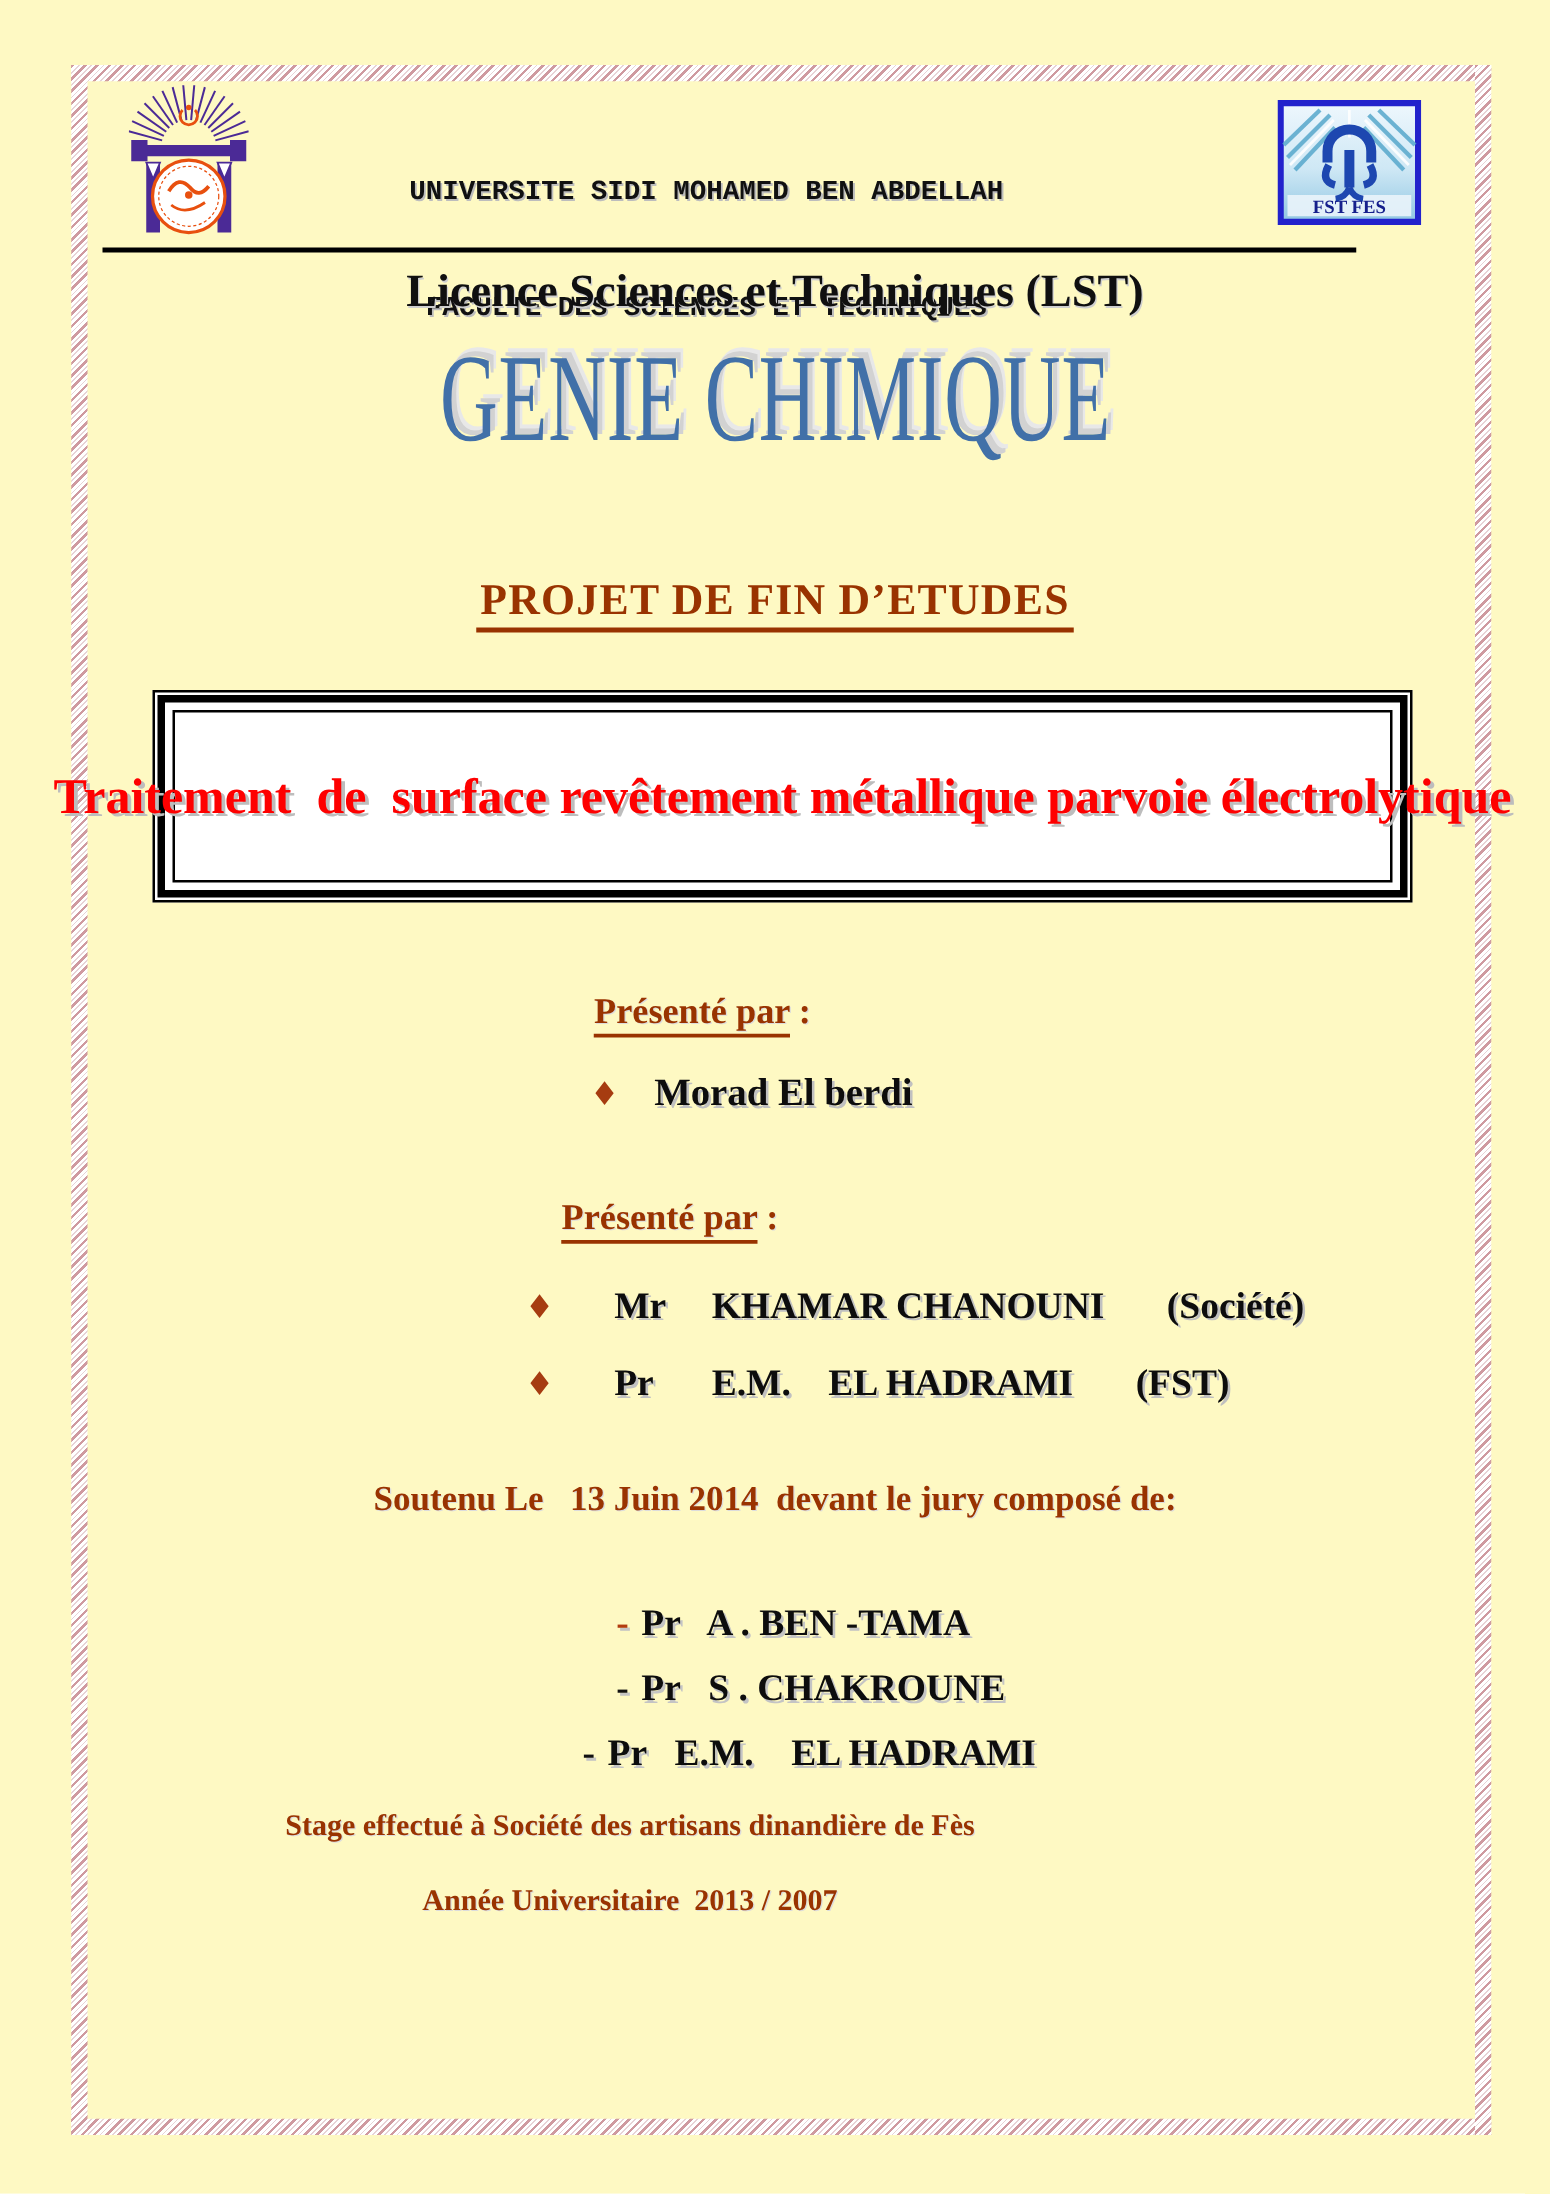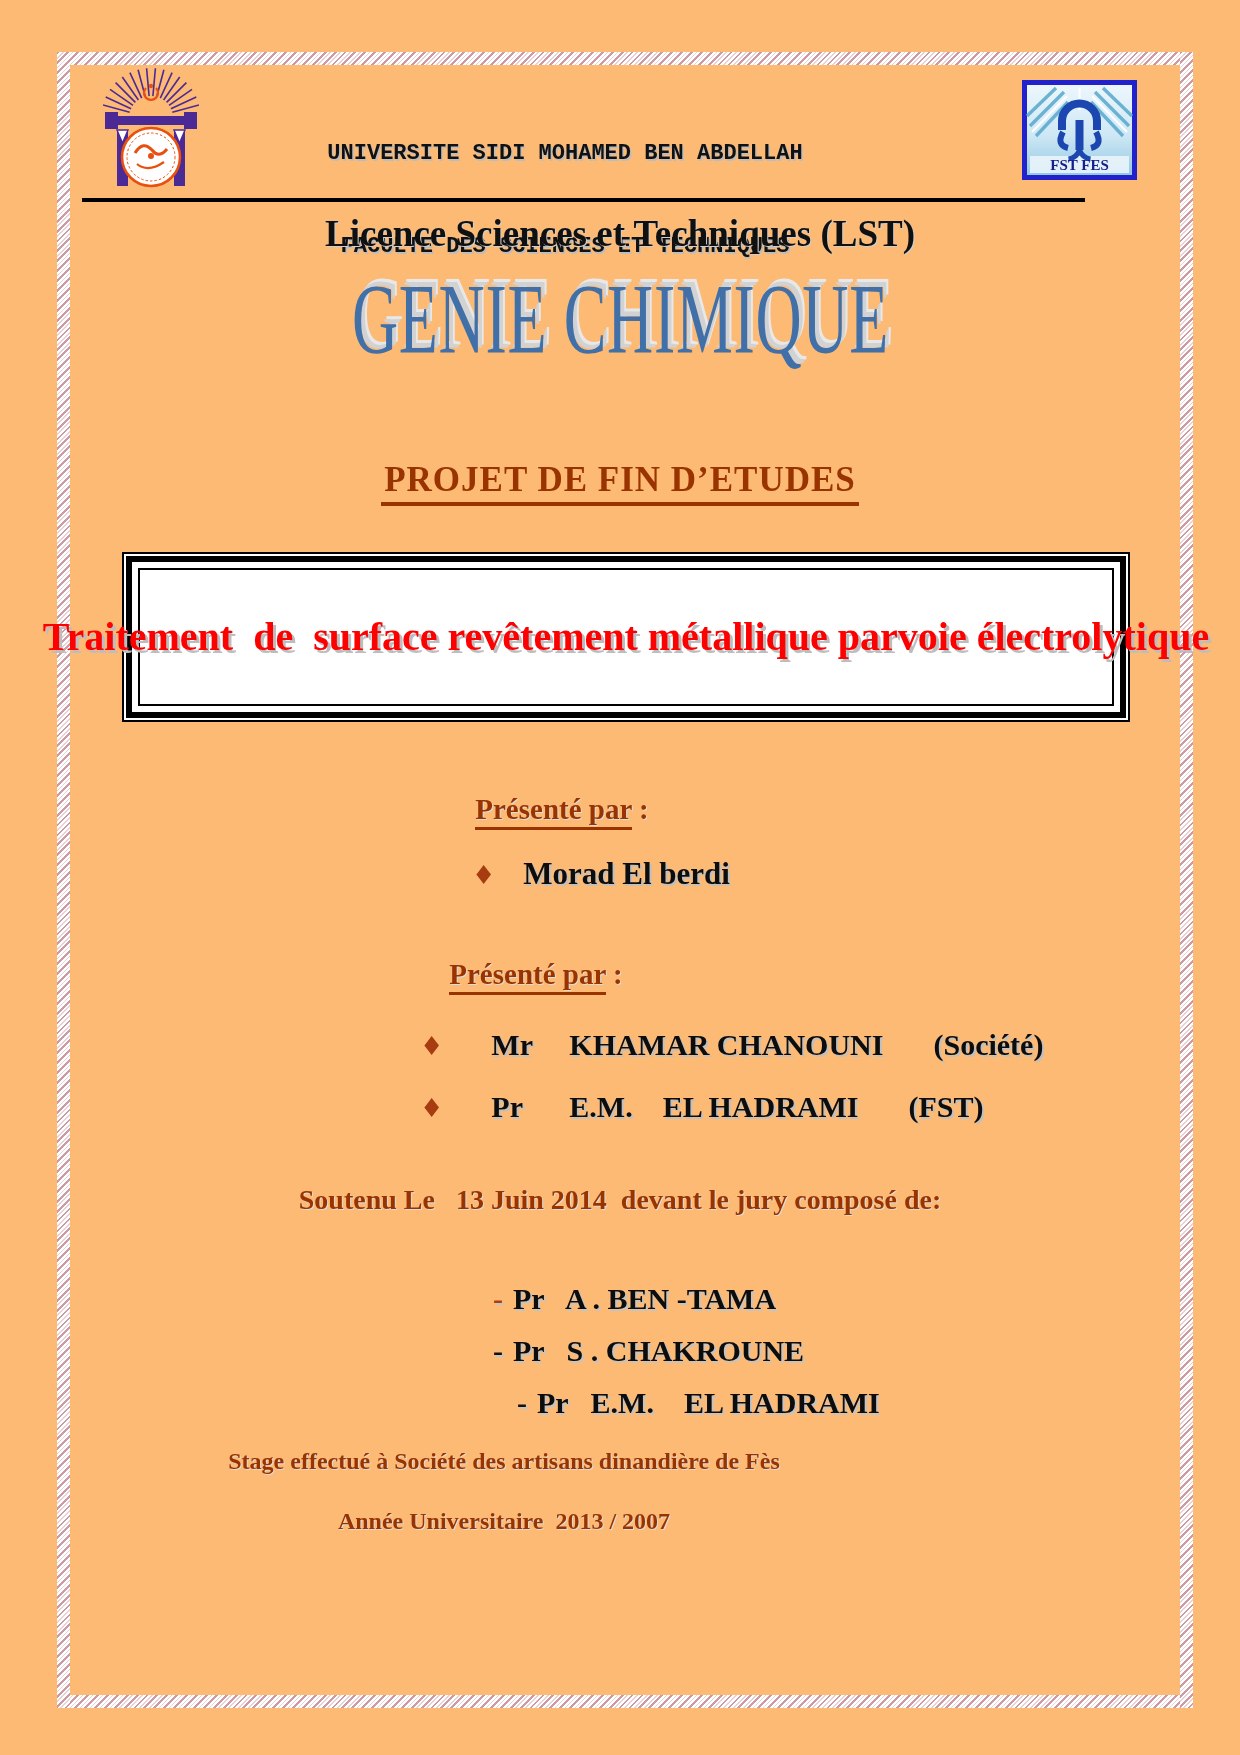--- a/index.html
+++ b/index.html
@@ -1,16 +1,16 @@
 <!DOCTYPE html>
 <html style="--brown: #993300; --red: #fe0000; --blue: #4170a8; --bullet: #a63c10; --hatch: #cf9aa0;"><head>
 <meta charset="utf-8">
 <style>
   html,body{margin:0;padding:0;background:#fff;}
-  .page{position:relative;width:1240px;height:1755px;background:#fdba74;
+  .page{position:relative;width:1240px;height:1755px;background:#fef9c3;
         font-family:"Liberation Serif",serif;overflow:hidden;}
 
   
   .frame-strip{position:absolute;
     background:repeating-linear-gradient(135deg,
       var(--hatch) 0 2px,#ffffff 2px 4px,#e7d3d6 4px 5px,#ffffff 5px 7px);}
   .frame-top{left:57px;top:52px;width:1136px;height:13px;}
   .frame-bottom{left:57px;top:1695px;width:1136px;height:13px;}
   .frame-left{left:57px;top:52px;width:13px;height:1656px;}
   .frame-right{left:1180px;top:52px;width:13px;height:1656px;}
@@ -70,21 +70,21 @@
 
   .jury-intro{left:0;top:1184px;width:1240px;text-align:center;
     font-size:28px;font-weight:bold;color:var(--brown);
     text-shadow:1px 1px 0 #dcdcdc;white-space:pre;}
 
   .jury-row{font-size:30px;font-weight:bold;color:#0d0d0d;white-space:pre;
     text-shadow:2px 2px 0 #c4c4c4;}
   .jury-row .dash{margin-right:10px;}
   .jury-row-0{left:463px;top:1248px;}
   .jury-row-1{left:463px;top:1300px;}
-  .jury-row-2{left:487px;top:1352px;}
+  .jury-row-2{left:436px;top:1352px;}
 
   .footer-line{left:0;width:1008px;text-align:center;font-size:24px;
     font-weight:bold;color:var(--brown);text-shadow:1px 1px 0 #dcdcdc;white-space:pre;}
   .footer-1{top:1448px;}
   .footer-2{top:1508px;}
 
   .uni-logo{left:103px;top:60px;width:96px;height:130px;}
   .fst-logo{left:1022px;top:80px;width:115px;height:100px;}
 </style>
 </head>

